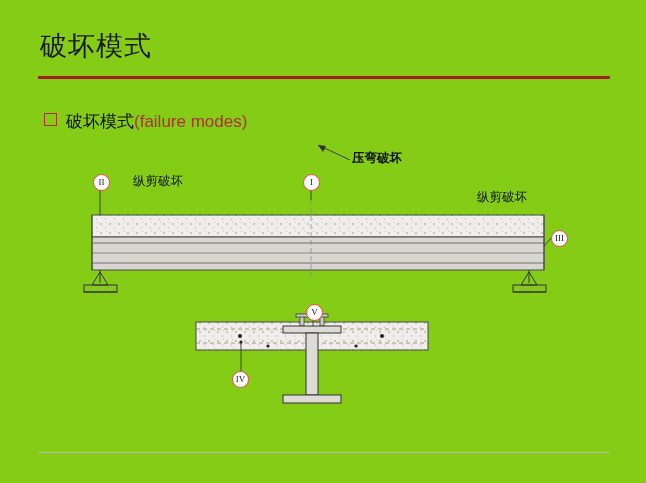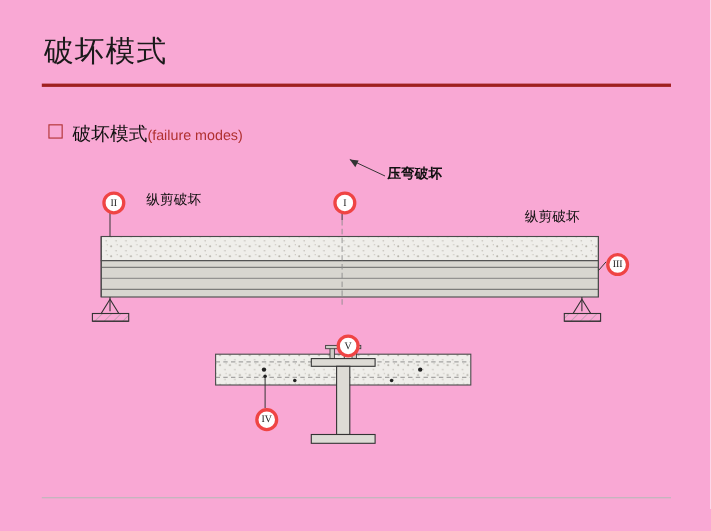--- a/index.html
+++ b/index.html
@@ -12,21 +12,21 @@
     height: 483px;
     position: relative;
     font-family: "Liberation Sans", sans-serif;
     overflow: hidden;
   }
   .slide {
     position: absolute;
     left: 0; top: 0;
     width: 646px;
     height: 483px;
-    background: #f9a8d4;
+    background: #84cc16;
   }
   
   .title {
     position: absolute;
     left: 40px;
     top: 28px;
     font-size: 27px;
     color: #1a1a1a;
     letter-spacing: 1px;
     font-family: "DejaVu Sans", "Liberation Sans", sans-serif;
@@ -57,21 +57,21 @@
     position: relative;
     top: -1px;
     flex: none;
   }
   .bullet-cn {
     font-size: 17px;
     color: #111111;
     font-family: "DejaVu Sans", "Liberation Sans", sans-serif;
   }
   .bullet-en {
-    font-size: 13px;
+    font-size: 17px;
     color: #b03030;
     font-family: "Liberation Sans", sans-serif;
   }
   
   .bottom-rule {
     position: absolute;
     left: 38px;
     top: 452px;
     width: 572px;
     height: 1px;
@@ -92,21 +92,21 @@
     font-family: "DejaVu Sans", "Liberation Sans", sans-serif;
     white-space: nowrap;
   }
   .lbl-shear   { left: 133px; top: 33px; }
   .lbl-bend    { left: 352px; top: 10px; font-weight: bold; }
   .lbl-long    { left: 477px; top: 49px; }
 
   .callout {
     position: absolute;
     border-radius: 50%;
-    border: 3px solid #ef4444;
+    border: 1px solid #ef4444;
     background: #ffffff;
     font-size: 9px;
     color: #222222;
     text-align: center;
     font-family: "Liberation Serif", serif;
     line-height: 1;
     display: flex;
     align-items: center;
     justify-content: center;
   }

